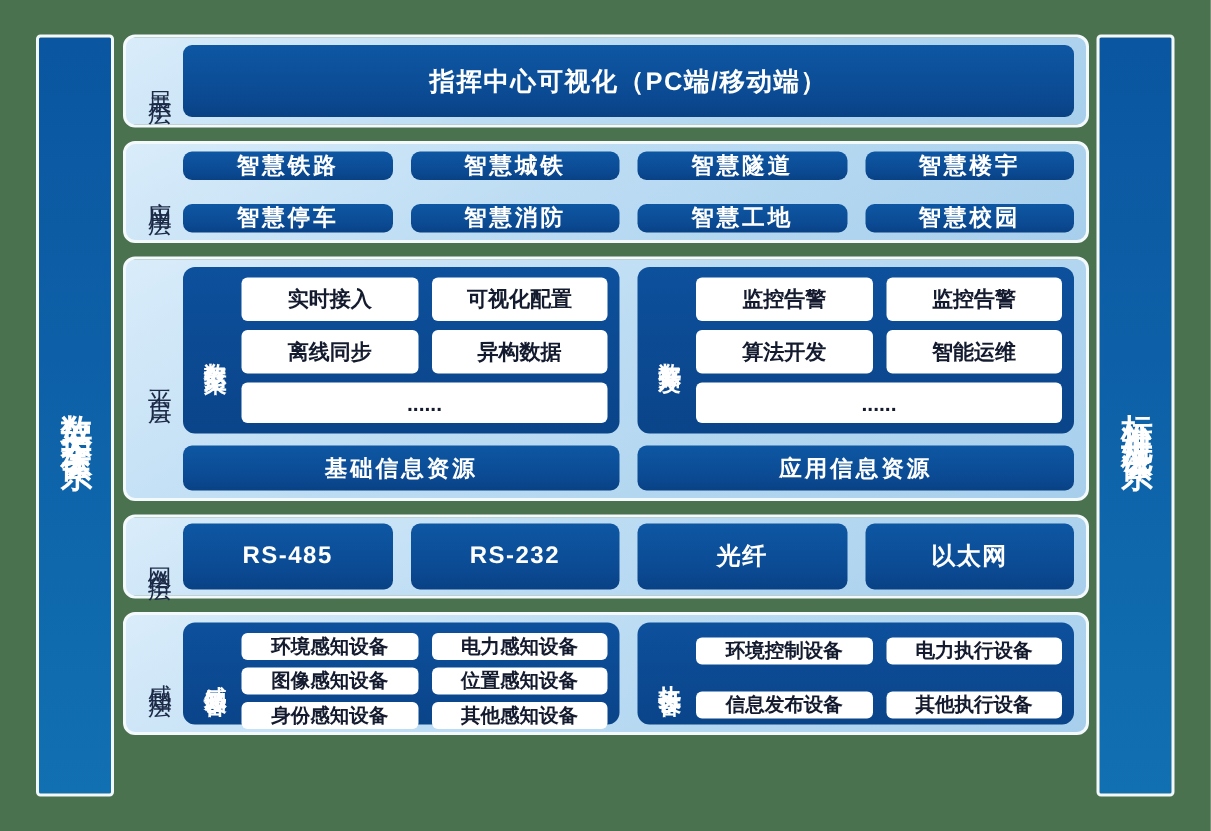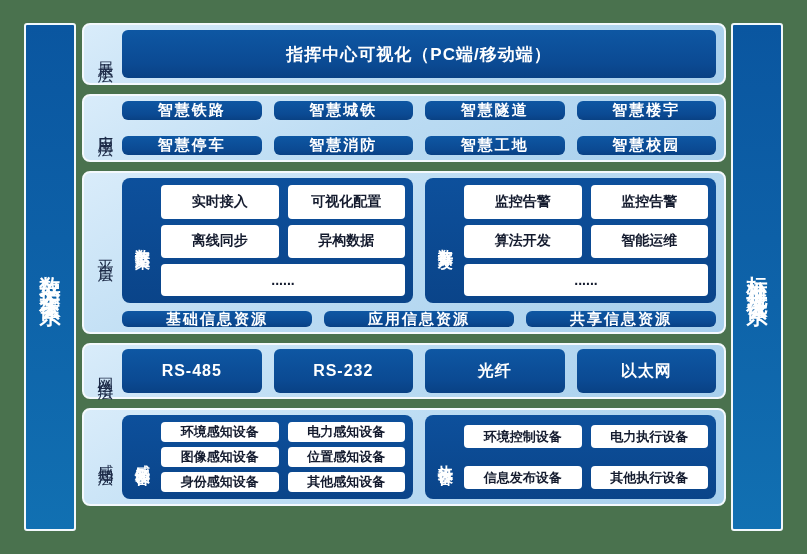--- a/index.html
+++ b/index.html
@@ -36,21 +36,21 @@
   .panel-label span {
     writing-mode:vertical-lr; text-orientation:upright;
     color:#1c2a47; font-size:16px; letter-spacing:4px;
   }
   .panel-content { flex:1; min-width:0; }
 
   #display    { height:62px; }
   #application{ height:68px; }
   #platform   { height:163px; }
   #network    { height:56px; }
-  #perception { height:98px; }
+  #perception { height:82px; }
 
   .blue-box {
     background:linear-gradient(180deg,#0e57a3 0%,#0b4a93 70%,#094184 100%);
     border-radius:6px; color:#ffffff; font-weight:bold;
     display:flex; align-items:center; justify-content:center; text-align:center;
   }
 
   
   #display .panel-content { display:flex; }
   .command-box { flex:1; font-size:17px; letter-spacing:1px; }
@@ -74,21 +74,21 @@
   .group-grid { flex:1; display:grid; grid-template-columns:1fr 1fr; column-gap:9px; row-gap:6px; min-width:0; }
   .white-box {
     background:#ffffff; border-radius:4px; color:#141b2e;
     font-size:14px; font-weight:600;
     display:flex; align-items:center; justify-content:center; text-align:center;
   }
   .span2 { grid-column:1 / 3; }
 
   
   #platform .panel-content { display:flex; flex-direction:column; }
-  .resources { display:flex; gap:12px; height:16px; margin-top:8px; flex:none; }
+  .resources { display:flex; gap:12px; height:30px; margin-top:8px; flex:none; }
   .resources .blue-box { flex:1; font-size:15px; letter-spacing:2px; }
 
   
   #network .panel-content { display:flex; gap:12px; align-items:center; }
   #network .blue-box { flex:1; height:44px; font-size:16px; letter-spacing:1px; }
 
   
   #perception .panel-content { display:flex; gap:12px; }
   .group-grid.rows3 { row-gap:5px; }
   .group-grid.rows3 .white-box { font-size:13px; }
@@ -169,21 +169,20 @@
               <div class="white-box">算法开发</div>
               <div class="white-box">智能运维</div>
               <div class="white-box span2">......</div>
             </div>
           </div>
 
         </div>
         <div class="resources">
           <div class="blue-box">基础信息资源</div>
           <div class="blue-box">应用信息资源</div>
-          <div class="blue-box">共享信息资源</div>
         </div>
       </div>
     </div>
 
     <div class="panel" id="network">
       <div class="panel-label">
         <span>网络层</span>
       </div>
       <div class="panel-content">
         <div class="blue-box">RS-485</div>

